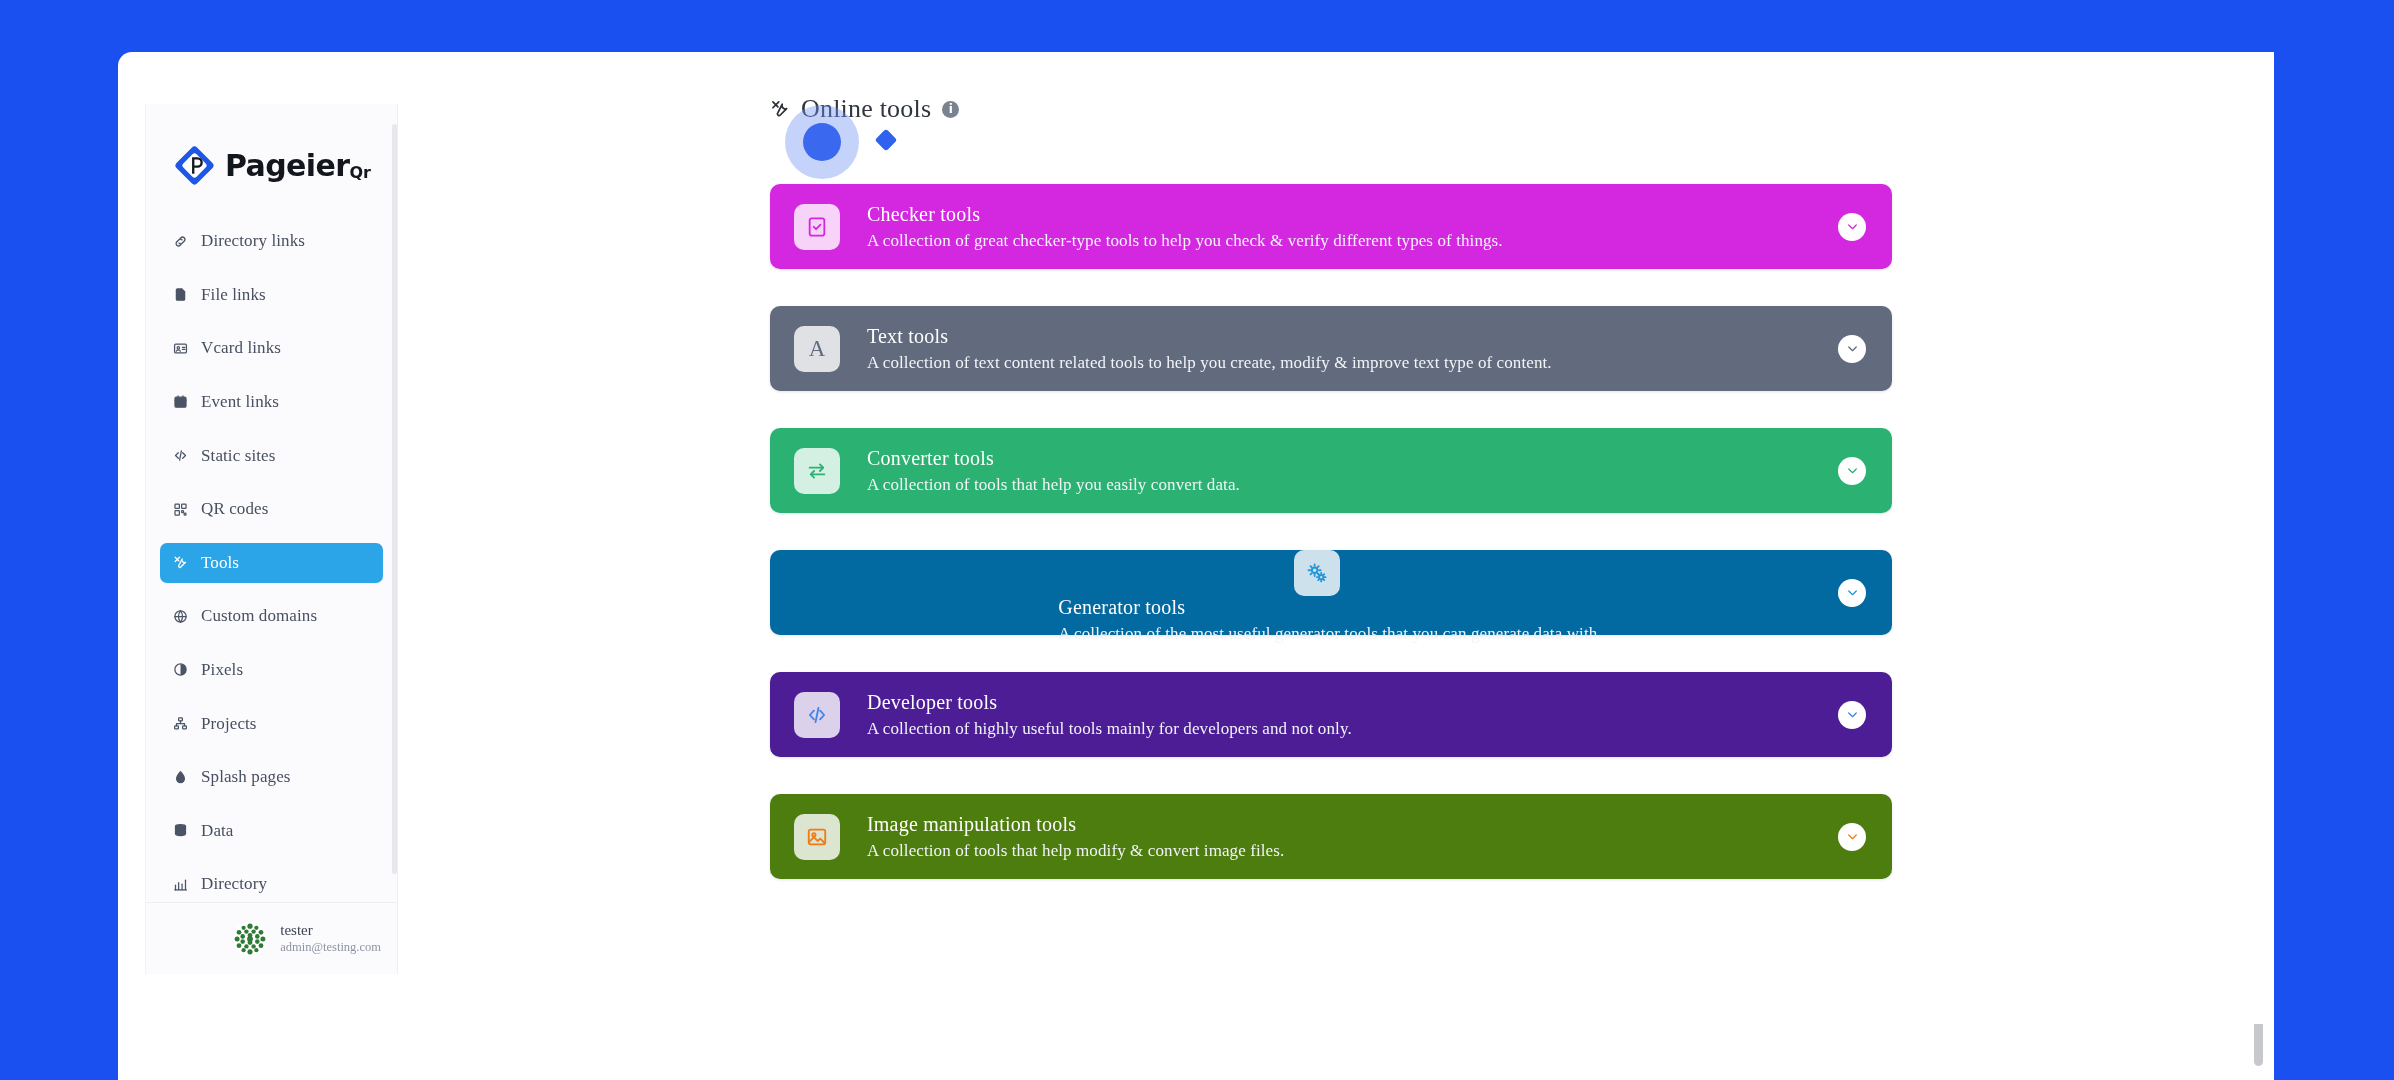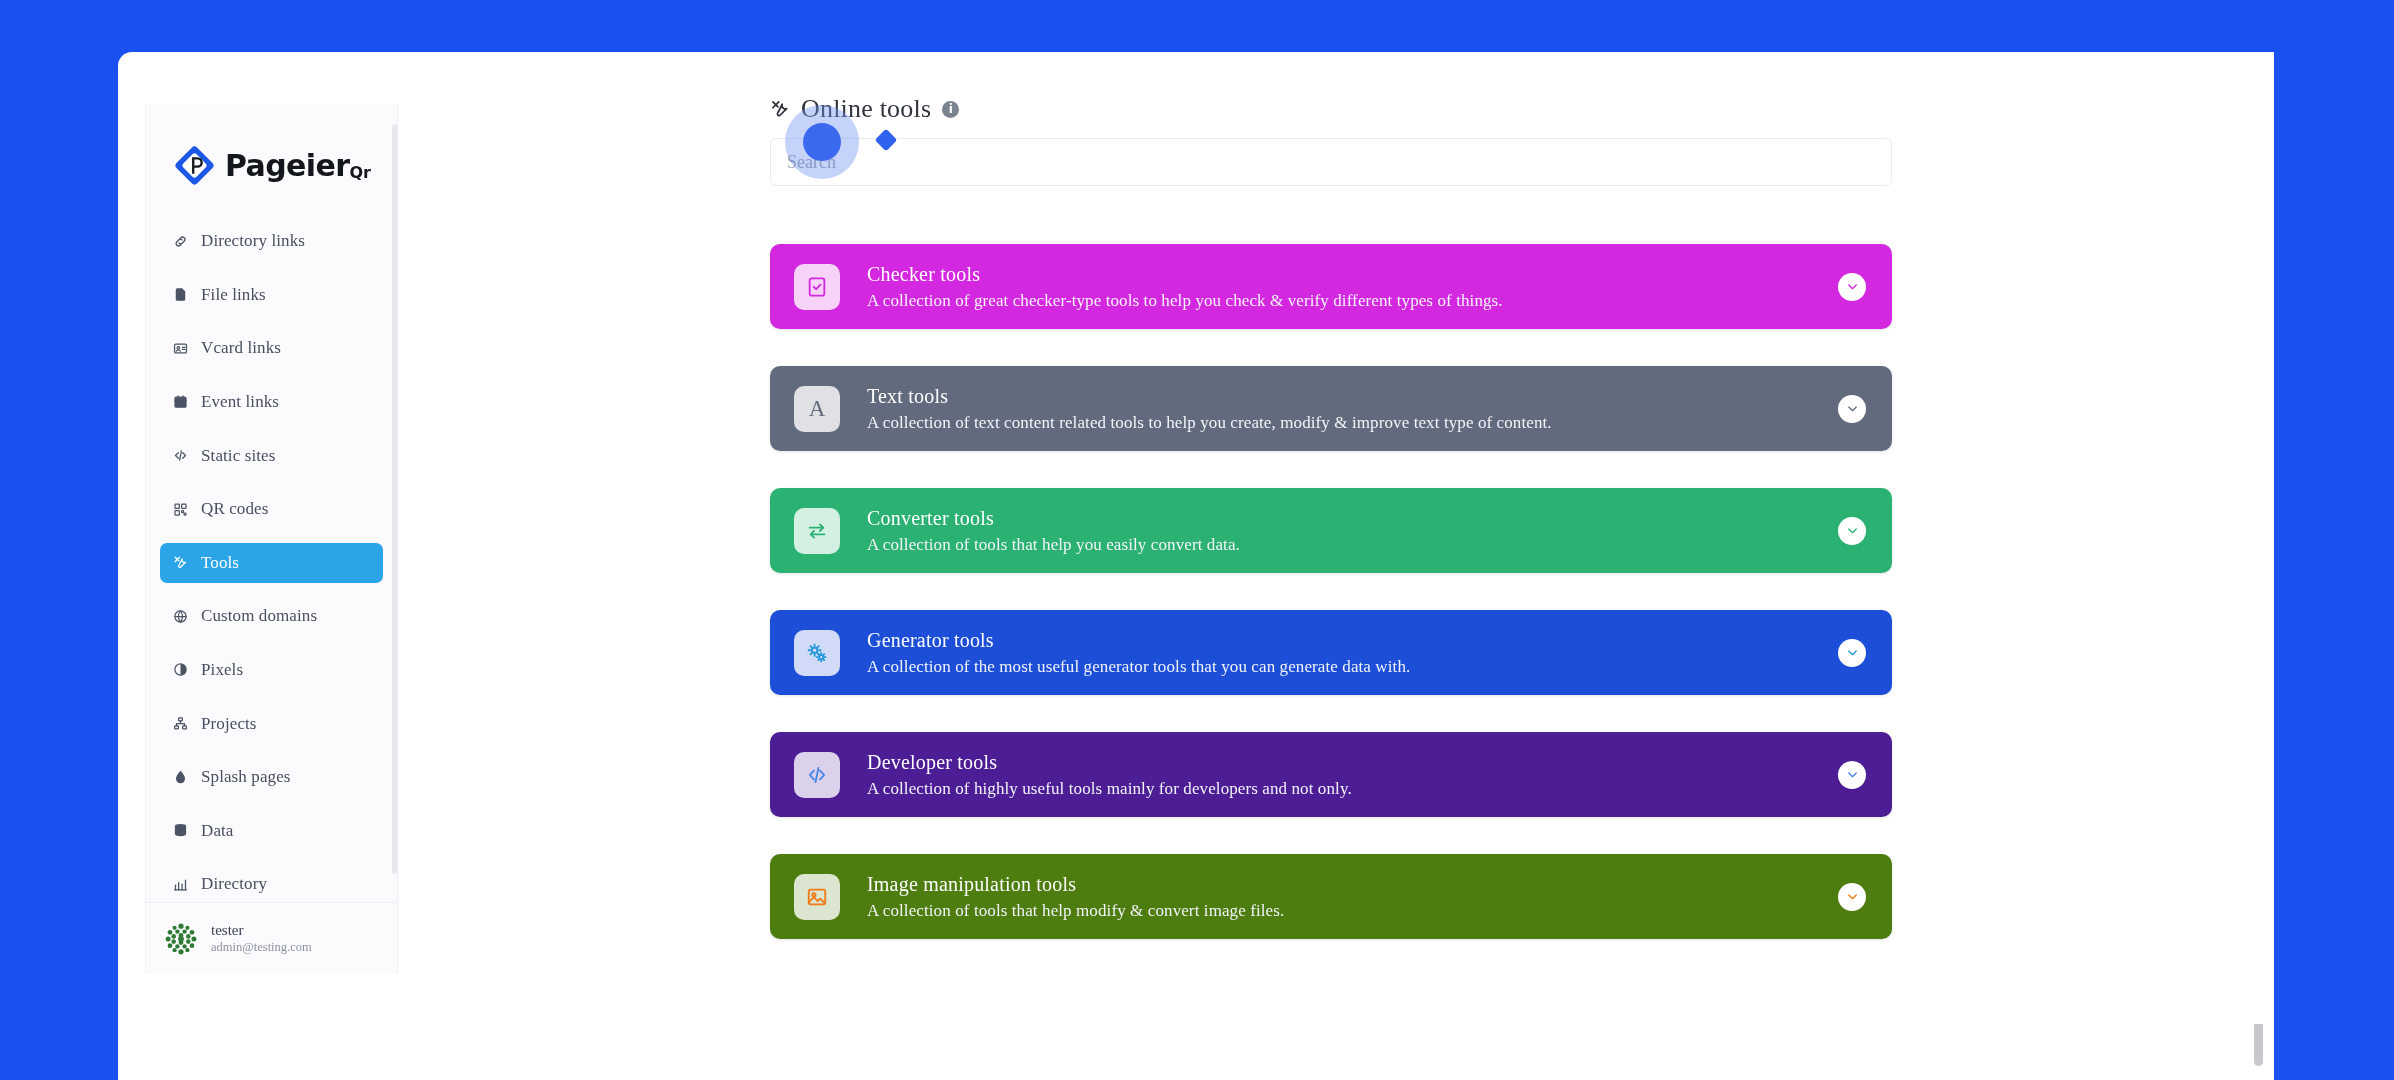--- a/index.html
+++ b/index.html
@@ -79,20 +79,21 @@
     background:#2ca5e8;
   }
   .nav-item.active .nav-label{ color:#ffffff; }
   .nav-item.active .nav-ico{ color:#ffffff; }
 
   #user-box{
     border-top:1px solid #eceef3;
     height:72px; flex:0 0 72px;
     display:flex; align-items:center; gap:13px;
     padding:0 16px 0 18px;
+    justify-content:flex-end;
   }
   #avatar{
     width:34px; height:34px; border-radius:50%;
     flex:0 0 34px; overflow:hidden; background:#ffffff;
   }
   #user-meta{ display:flex; flex-direction:column; gap:3px; }
   #user-name{ font-size:15px; color:#3c4454; line-height:1; }
   #user-email{ font-size:12.5px; color:#8d94a3; line-height:1; }
 
   
@@ -427,23 +428,20 @@
             <path d="M10.5 3.5l-7 7"></path>
         </svg>
       </span>
       <span id="page-title">Online tools</span>
       <span id="info-icon">i</span>
       <span id="click-ripple"></span>
       <span id="click-dot"></span>
       <span id="drag-diamond"></span>
     </div>
 
-    <div id="search-wrap">
-      <input id="search-input" type="text" placeholder="Search" style="">
-    </div>
 
     <div id="cards">
         <div class="card" style="background: rgb(212, 39, 224);">
           <span class="card-icon">
             <svg viewBox="0 0 24 24" fill="none" stroke="#d427e0" stroke-width="2" stroke-linecap="round" stroke-linejoin="round" style="color: rgb(212, 39, 224);">
               <rect x="4" y="2.6" width="16" height="18.8" rx="2.4"></rect>
               <path d="M8.4 11.8l2.6 2.6 4.8-5"></path>
             </svg>
           </span>
           <span class="card-text">
@@ -482,21 +480,21 @@
           <span class="card-text">
             <span class="card-title">Converter tools</span>
             <span class="card-desc">A collection of tools that help you easily convert data.</span>
           </span>
           <span class="card-chevron">
             <svg viewBox="0 0 24 24" fill="none" stroke="#2bb273" stroke-width="2" stroke-linecap="round" stroke-linejoin="round">
               <path d="M6 9.5 12 15.5 18 9.5"></path>
             </svg>
           </span>
         </div>
-        <div class="card" style="background: #1d4ed8;">
+        <div class="card" style="background: #0369a1; flex-direction: column;">
           <span class="card-icon">
             <svg viewBox="0 0 24 24" fill="none" stroke="#2196d8" stroke-width="2" stroke-linecap="round" stroke-linejoin="round" style="color: rgb(33, 150, 216);">
               <circle cx="9.4" cy="9" r="3"></circle>
               <path d="M9.4 2.6v1.6M9.4 13.8v1.6M2.8 9h1.7M14.3 9H16M4.9 4.5l1.2 1.2M12.7 12.3l1.2 1.2M13.9 4.5l-1.2 1.2M6.1 12.3l-1.2 1.2"></path>
               <circle cx="16.6" cy="16.5" r="2.3"></circle>
               <path d="M16.6 11.8v1.1M16.6 20.1v1.1M11.9 16.5h1.1M20.2 16.5h1.1M13.3 13.2l.8.8M19.1 19l.8.8M19.9 13.2l-.8.8M14.1 19l-.8.8"></path>
             </svg>
           </span>
           <span class="card-text">
             <span class="card-title">Generator tools</span>

